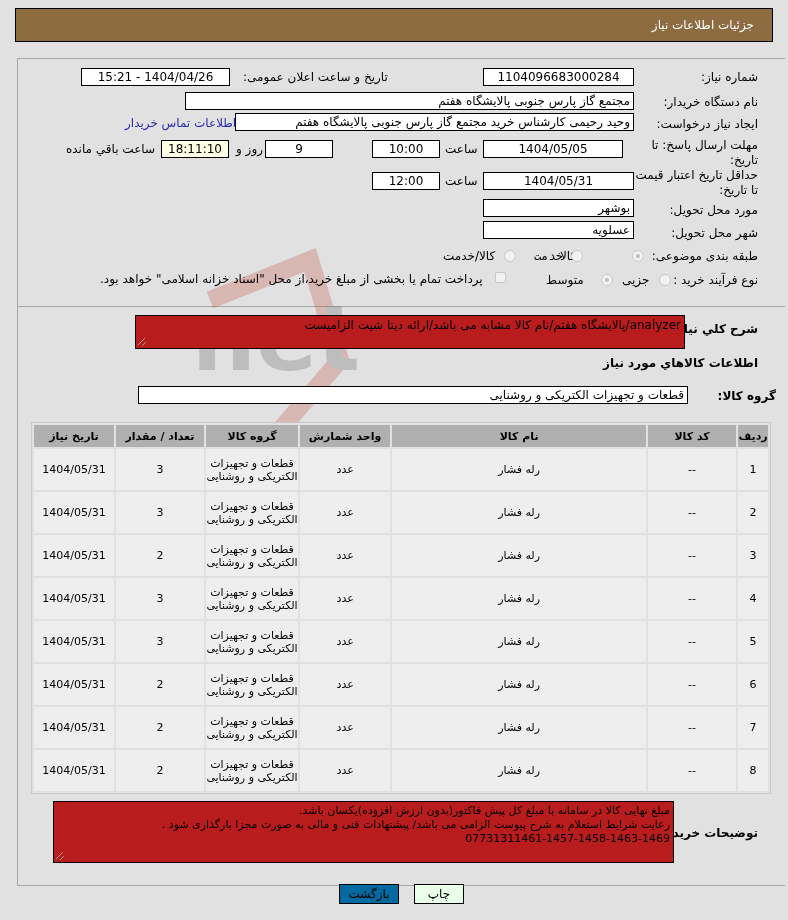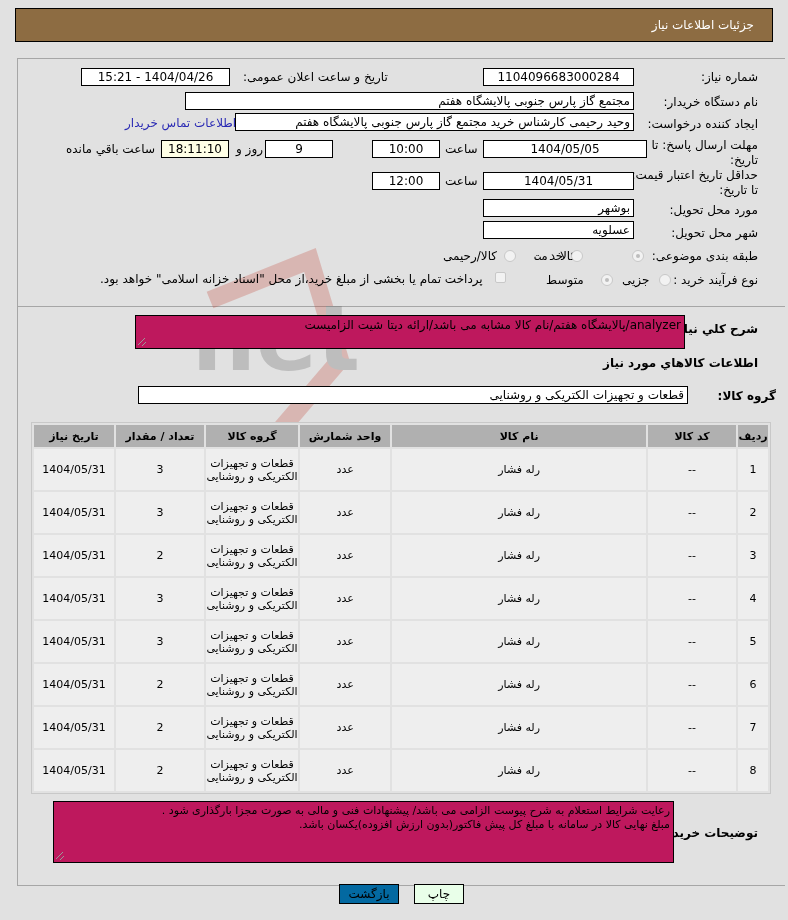--- a/index.html
+++ b/index.html
@@ -10,21 +10,21 @@
   .panel2{position:absolute;left:17px;top:306px;width:768px;height:580px;border-top:1px solid #a6a6a6;border-left:1px solid #a6a6a6;border-bottom:1px solid #a6a6a6;box-sizing:border-box;}
   .lbl{position:absolute;white-space:nowrap;font-size:12px;}
   .box{position:absolute;background:#fff;border:1px solid #000;box-sizing:border-box;height:18px;line-height:16px;font-size:12px;white-space:nowrap;overflow:hidden;}
   .c{text-align:center;}
   .r{text-align:right;padding-right:3px;}
   .yellow{background:#ffffe6;}
   .link{color:#2a2ab4;}
   .radio{position:absolute;width:12px;height:12px;border-radius:50%;border:1px solid #c8c8c8;background:#f2f2f2;box-sizing:border-box;}
   .radio.sel::after{content:"";position:absolute;left:3px;top:3px;width:4px;height:4px;border-radius:50%;background:#bdbdbd;}
   .chk{position:absolute;width:11px;height:11px;border:1px solid #c8c8c8;background:#f2f2f2;box-sizing:border-box;border-radius:2px;}
-  .textarea{position:absolute;background:#be185d;border:1px solid #000;box-sizing:border-box;font-size:12px;line-height:15px;padding:2px 3px;text-align:right;}
+  .textarea{position:absolute;background:#b91c1c;border:1px solid #000;box-sizing:border-box;font-size:12px;line-height:15px;padding:2px 3px;text-align:right;}
   .grip{position:absolute;left:2px;bottom:2px;width:8px;height:8px;background:linear-gradient(135deg,transparent 40%,#999 40%,#999 50%,transparent 50%,transparent 70%,#999 70%,#999 80%,transparent 80%);}
   .bold{font-weight:bold;}
   table.items{position:absolute;left:31px;top:422px;width:740px;border-collapse:separate;border-spacing:2px;background:#e1e1e1;border:1px solid #c8c8c8;}
   table.items th{background:#b0b0b0;height:22px;font-size:11px;font-weight:bold;padding:0;}
   table.items td{background:#eeeeee;height:41px;text-align:center;font-size:11px;padding:0;line-height:13px;}
   .btn{position:absolute;top:884px;height:20px;border:1px solid #000;box-sizing:border-box;font-size:12px;line-height:18px;text-align:center;cursor:pointer;}
   .watermark{position:absolute;left:190px;top:240px;width:600px;height:200px;pointer-events:none;opacity:0.25;}
 </style>
 </head>
 <body>
@@ -42,27 +42,27 @@
 </svg>
 
 <span class="lbl" style="right:30px;top:70px;">شماره نیاز:</span>
 <div class="box c" style="left:483px;top:68px;width:151px;">1104096683000284</div>
 <span class="lbl" style="left:243px;top:70px;">تاریخ و ساعت اعلان عمومی:</span>
 <div class="box c" style="left:81px;top:68px;width:149px;">1404/04/26 - 15:21</div>
 
 <span class="lbl" style="right:30px;top:95px;">نام دستگاه خریدار:</span>
 <div class="box r" style="left:185px;top:92px;width:449px;">مجتمع گاز پارس جنوبی  پالایشگاه هفتم</div>
 
-<span class="lbl" style="right:30px;top:117px;">ایجاد کننده درخواست:</span>
+<span class="lbl" style="right:30px;top:117px;">ایجاد نياز درخواست:</span>
 <div class="box r" style="left:235px;top:113px;width:399px;">وحید رحیمی کارشناس خرید مجتمع گاز پارس جنوبی  پالایشگاه هفتم</div>
 <span class="lbl link" style="left:125px;top:116px;">اطلاعات تماس خریدار</span>
 
 <span class="lbl" style="right:30px;top:138px;">مهلت ارسال پاسخ: تا</span>
 <span class="lbl" style="right:30px;top:153px;">تاریخ:</span>
-<div class="box c" style="left:483px;top:140px;width:164px;">1404/05/05</div>
+<div class="box c" style="left:483px;top:140px;width:140px;">1404/05/05</div>
 <span class="lbl" style="left:445px;top:142px;">ساعت</span>
 <div class="box c" style="left:372px;top:140px;width:68px;">10:00</div>
 <div class="box c" style="left:265px;top:140px;width:68px;">9</div>
 <span class="lbl" style="left:236px;top:142px;">روز و</span>
 <div class="box c yellow" style="left:161px;top:140px;width:68px;">18:11:10</div>
 <span class="lbl" style="left:66px;top:142px;">ساعت باقي مانده</span>
 
 <span class="lbl" style="right:30px;top:168px;">حداقل تاریخ اعتبار قیمت:</span>
 <span class="lbl" style="right:30px;top:183px;">تا تاریخ:</span>
 <div class="box c" style="left:483px;top:172px;width:151px;">1404/05/31</div>
@@ -73,21 +73,21 @@
 <div class="box r" style="left:483px;top:199px;width:151px;">بوشهر</div>
 <span class="lbl" style="right:30px;top:226px;">شهر محل تحویل:</span>
 <div class="box r" style="left:483px;top:221px;width:151px;">عسلویه</div>
 
 <span class="lbl" style="right:30px;top:249px;">طبقه بندی موضوعی:</span>
 <span class="radio sel" style="left:632px;top:250px;"></span>
 <span class="lbl" style="left:560px;top:249px;">کالا</span>
 <span class="radio" style="left:571px;top:250px;"></span>
 <span class="lbl" style="left:534px;top:249px;font-family:Liberation Mono, monospace;">خدمت</span>
 <span class="radio" style="left:504px;top:250px;"></span>
-<span class="lbl" style="left:443px;top:249px;">کالا/رحیمی</span>
+<span class="lbl" style="left:443px;top:249px;">کالا/خدمت</span>
 
 <span class="lbl" style="right:30px;top:273px;">نوع فرآیند خرید :</span>
 <span class="radio" style="left:659px;top:274px;"></span>
 <span class="lbl" style="left:622px;top:273px;">جزیی</span>
 <span class="radio sel" style="left:601px;top:274px;"></span>
 <span class="lbl" style="left:546px;top:273px;">متوسط</span>
 <span class="chk" style="left:495px;top:272px;"></span>
 <span class="lbl" style="left:100px;top:272px;">پرداخت تمام یا بخشی از مبلغ خرید،از محل "اسناد خزانه اسلامی" خواهد بود.</span>
 
 <span class="lbl bold" style="right:30px;top:322px;">شرح کلي نياز:</span>
@@ -184,19 +184,20 @@
       <td>عدد</td>
       <td>قطعات و تجهیزات الکتریکی و روشنایی</td>
       <td>2</td>
       <td>1404/05/31</td>
     </tr>
   </tbody>
 </table>
 
 <span class="lbl bold" style="right:30px;top:826px;">توضیحات خریدار:</span>
 <div class="textarea" style="left:53px;top:801px;width:621px;height:62px;font-size:11px;line-height:14px;">
+  <div>مبلغ نهایی کالا در سامانه با مبلغ کل پیش فاکتور(بدون ارزش افزوده)یکسان باشد.</div>
   <div>رعایت شرایط استعلام به شرح پیوست الزامی می باشد/ پیشنهادات فنی و مالی به صورت مجزا بارگذاری شود .</div>
-  <div>مبلغ نهایی کالا در سامانه با مبلغ کل پیش فاکتور(بدون ارزش افزوده)یکسان باشد.</div>
+  <div>07731311461-1457-1458-1463-1469</div>
   <span class="grip"></span>
 </div>
 
 <div class="btn" style="left:414px;width:50px;background:#e9ffe9;">چاپ</div>
 <div class="btn" style="left:339px;width:60px;background:#0369a1;">بازگشت</div>
 
 </body></html>

